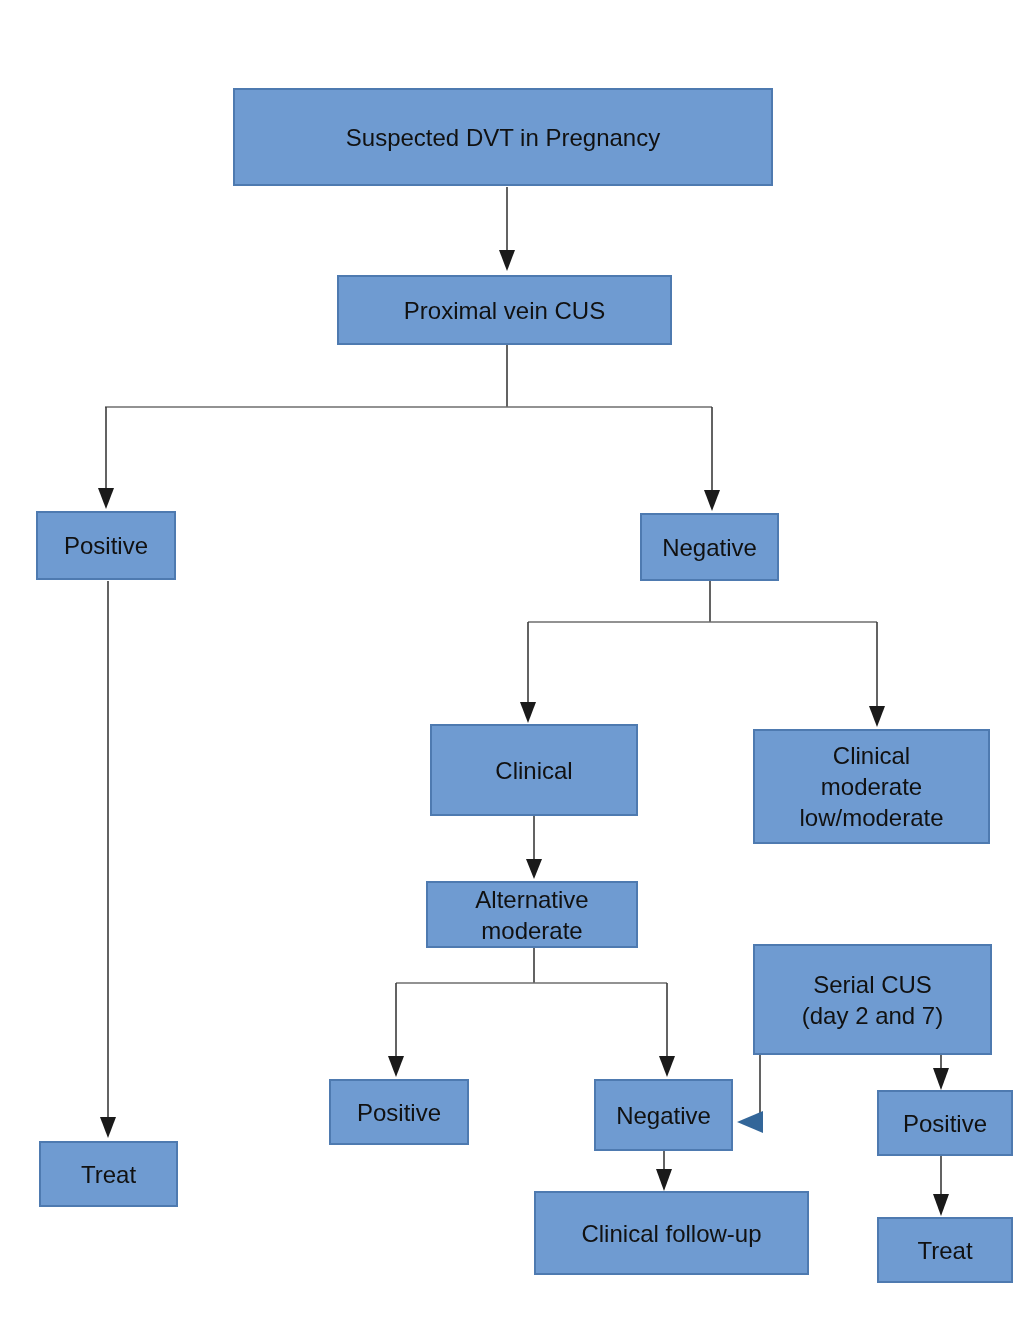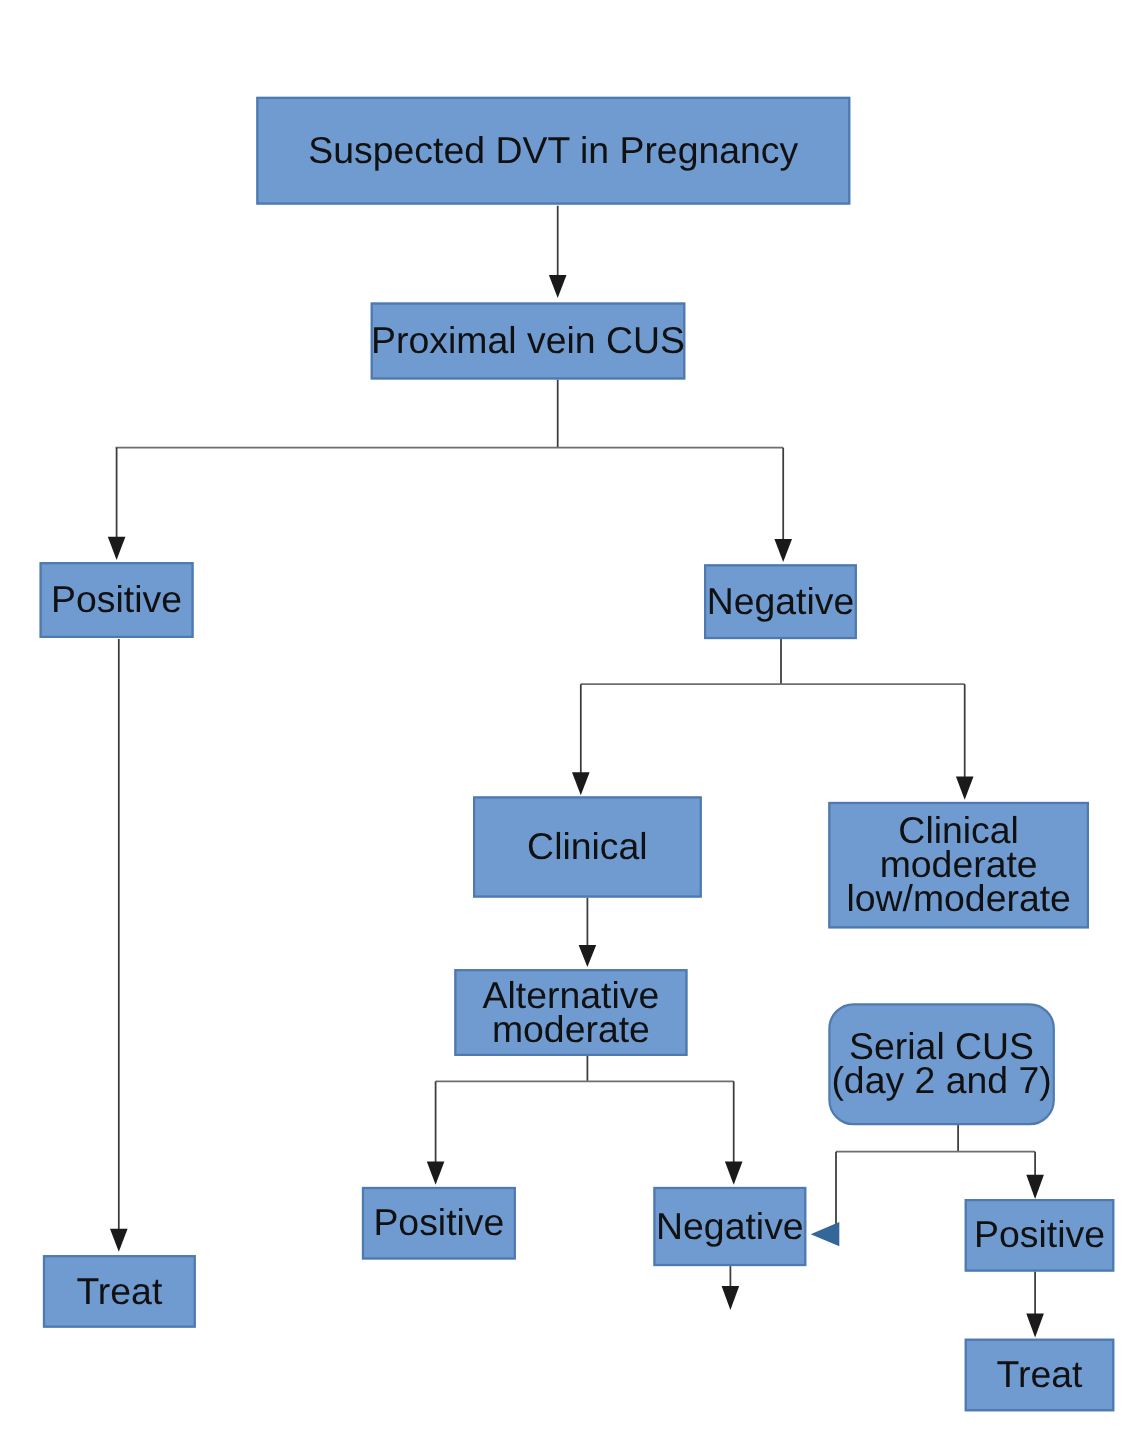--- a/index.html
+++ b/index.html
@@ -34,21 +34,21 @@
   .node {
     position: absolute;
     background: var(--node-fill);
     border: 2px solid var(--node-border);
     display: flex;
     flex-direction: column;
     align-items: center;
     justify-content: center;
     text-align: center;
     color: var(--text-color);
-    font-size: 34px;
+    font-size: 24px;
     line-height: 31px;
   }
   .node span { display: block; white-space: nowrap; }
 </style>
 </head>
 <body>
 
 <div class="canvas">
 
   <svg class="connectors" viewBox="0 0 1020 1320" xmlns="http://www.w3.org/2000/svg">
@@ -112,21 +112,21 @@
     <g>
       <line class="v" x1="941" y1="1156" x2="941" y2="1196"></line>
       <polygon class="head" points="933,1194 949,1194 941,1216"></polygon>
     </g>
   </svg>
 
   <div class="node" style="left:233px; top:88px; width:540px; height:98px;">
     <span>Suspected DVT in Pregnancy</span>
   </div>
 
-  <div class="node" style="left:337px; top:275px; width:286px; height:70px;">
+  <div class="node" style="left:337px; top:275px; width:335px; height:70px;">
     <span>Proximal vein CUS</span>
   </div>
 
   <div class="node" style="left:36px; top:511px; width:140px; height:69px;">
     <span>Positive</span>
   </div>
 
   <div class="node" style="left:640px; top:513px; width:139px; height:68px;">
     <span>Negative</span>
   </div>
@@ -134,44 +134,47 @@
   <div class="node" style="left:430px; top:724px; width:208px; height:92px;">
     <span>Clinical</span>
   </div>
 
   <div class="node" style="left:753px; top:729px; width:237px; height:115px;">
     <span>Clinical</span>
     <span>moderate</span>
     <span>low/moderate</span>
   </div>
 
-  <div class="node" style="left:413px; top:881px; width:212px; height:79px;">
+  <div class="node" style="left:426px; top:881px; width:212px; height:67px;">
     <span>Alternative</span>
     <span>moderate</span>
   </div>
 
-  <div class="node" style="left:753px; top:912px; width:206px; height:111px;border-radius:23px;">
+  <div class="node" style="left:753px; top:944px; width:239px; height:111px;">
     <span>Serial CUS</span>
     <span>(day 2 and 7)</span>
   </div>
 
   <div class="node" style="left:329px; top:1079px; width:140px; height:66px;">
     <span>Positive</span>
   </div>
 
   <div class="node" style="left:594px; top:1079px; width:139px; height:72px;">
     <span>Negative</span>
   </div>
 
   <div class="node" style="left:877px; top:1090px; width:136px; height:66px;">
     <span>Positive</span>
   </div>
 
   <div class="node" style="left:39px; top:1141px; width:139px; height:66px;">
     <span>Treat</span>
   </div>
 
+  <div class="node" style="left:534px; top:1191px; width:275px; height:84px;">
+    <span>Clinical follow-up</span>
+  </div>
 
   <div class="node" style="left:877px; top:1217px; width:136px; height:66px;">
     <span>Treat</span>
   </div>
 
 </div>
 
 </body></html>

